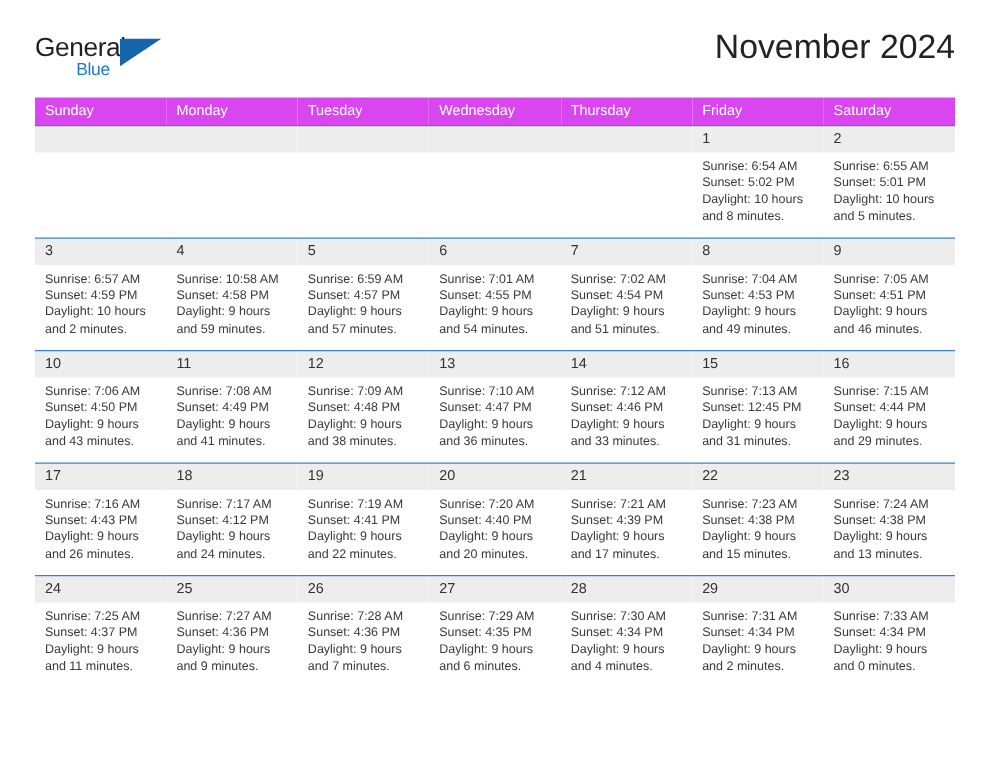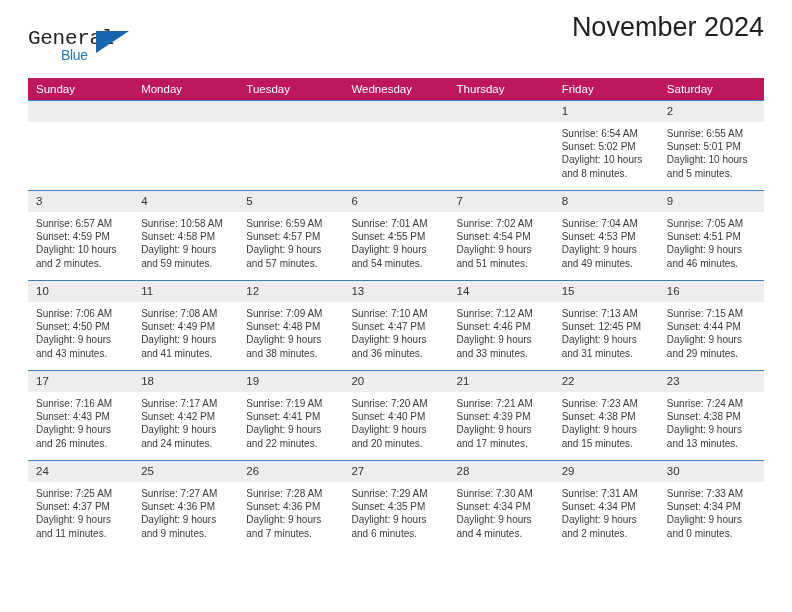--- a/index.html
+++ b/index.html
@@ -34,42 +34,42 @@
     position: relative;
     margin-top: 28px;
     width: 116px;
     height: 46px;
     line-height: 1;
   }
   .logo-general {
     font-size: 21px;
     letter-spacing: -0.3px;
     color: #231f20;
-    font-family: Liberation Mono, monospace;
+    font-family: Liberation Sans, sans-serif;
   }
   .logo-blue {
     position: absolute;
     left: 33px;
     top: 20px;
     font-size: 14px;
     letter-spacing: -0.3px;
     color: #1f7ac4;
     font-family: "Liberation Sans", sans-serif;
   }
   .logo-tri {
     position: absolute;
     left: 68px;
     top: 3px;
     width: 0;
     height: 0;
     border-left: 33px solid #1565ad;
     border-bottom: 22px solid transparent;
   }
   .title-wrap {
-    margin-top: 12px;
+    margin-top: 22px;
     text-align: right;
   }
   .cal-title {
     font-size: 27px;
     font-weight: normal;
     color: #222222;
     line-height: 1.12;
     letter-spacing: 0px;
   }
   .cal-subtitle {
@@ -79,21 +79,21 @@
     line-height: 1.1;
   }
 
   
   .calendar {
     width: 736px;
     border-collapse: collapse;
     table-layout: fixed;
   }
   .calendar th {
-    background: #be185d;
+    background: #d946ef;
     color: #ffffff;
     font-size: 11.5px;
     font-weight: normal;
     text-align: left;
     padding: 5px 0 5px 8px;
     height: 21px;
     border: none;
   }
   .calendar td {
     width: 105.14px;
@@ -315,21 +315,21 @@
             <div class="cell-body">
               <div>Sunrise: 7:16 AM</div>
               <div>Sunset: 4:43 PM</div>
               <div class="daylight-line">Daylight: 9 hours and 26 minutes.</div>
             </div>
           </td>
           <td>
             <span class="daynum">18</span>
             <div class="cell-body">
               <div>Sunrise: 7:17 AM</div>
-              <div>Sunset: 4:42 PM</div>
+              <div>Sunset: 4:12 PM</div>
               <div class="daylight-line">Daylight: 9 hours and 24 minutes.</div>
             </div>
           </td>
           <td>
             <span class="daynum">19</span>
             <div class="cell-body">
               <div>Sunrise: 7:19 AM</div>
               <div>Sunset: 4:41 PM</div>
               <div class="daylight-line">Daylight: 9 hours and 22 minutes.</div>
             </div>

